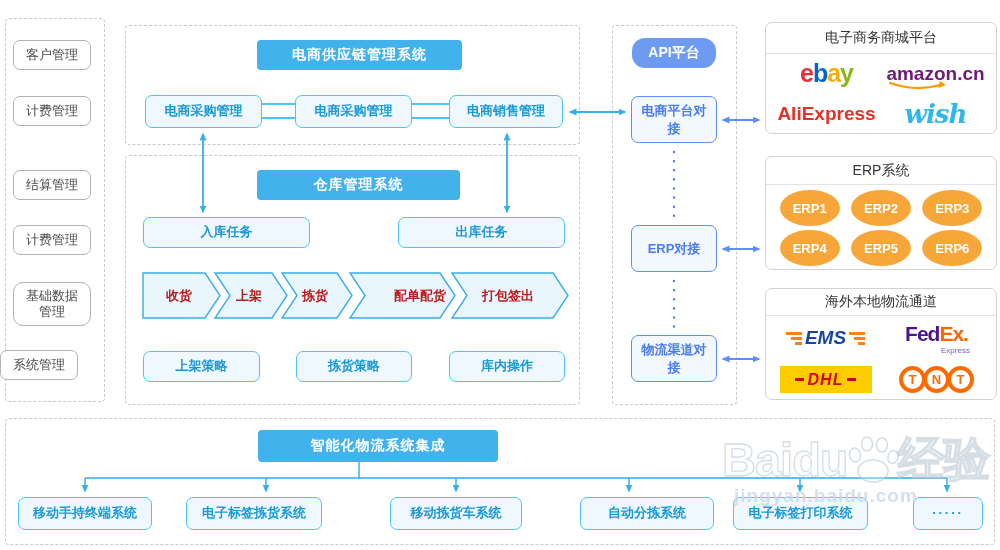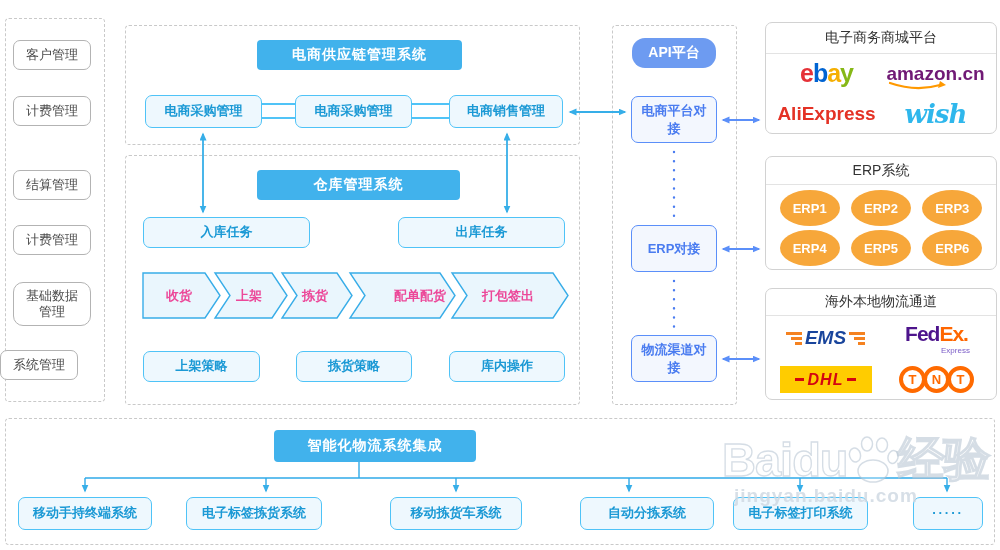--- a/index.html
+++ b/index.html
@@ -28,21 +28,21 @@
     border:1px solid #5b8ff9; border-radius:7px; background:#f3f7fe; color:#4a7cf0;
     font-size:13px; font-weight:bold; text-align:center; line-height:1.35; padding:8px; }
 
   .api-btn { position:absolute; display:flex; align-items:center; justify-content:center;
     background:#6d9bf1; border-radius:13px; color:#fff; font-size:14px; font-weight:bold; }
 
   .white-box { position:absolute; border:1px solid #d2d2d2; border-radius:7px; background:#fff; }
   .wb-header { display:flex; align-items:center; justify-content:center; color:#333;
     font-size:14px; border-bottom:1px solid #e3e3e3; font-weight:normal; }
 
-  .chev-label { position:absolute; color:#ec4899; font-size:13px; font-weight:bold;
+  .chev-label { position:absolute; color:#b91c1c; font-size:13px; font-weight:bold;
     text-align:center; line-height:45px; height:42px; z-index:3; }
 
   .mall-body { display:grid; grid-template-columns:1fr 1fr; align-items:center;
     justify-items:center; height:80px; padding:0 6px; }
   .ebay { font-size:25px; font-weight:bold; letter-spacing:-1px; }
   .amazon { position:relative; font-size:19px; font-weight:bold; color:#701a75; }
   .amazon svg { position:absolute; left:2px; bottom:-6px; }
   .ali { color:#e43225; font-size:19px; font-weight:bold; }
   .wish { color:#2fb7ec; font-size:26px; font-weight:bold; font-style:italic;
     font-family:"DejaVu Serif", serif; letter-spacing:-1px; }
@@ -180,21 +180,21 @@
       </div>
       <div class="tnt">
         <span>T</span>
         <span>N</span>
         <span>T</span>
       </div>
     </div>
   </div>
 
   <div class="panel-dashed" style="left:5px; top:418px; width:990px; height:127px;"></div>
-  <div class="blue-btn" style="left:258px; top:430px; width:202px; height:32px;margin-left:16px;">智能化物流系统集成</div>
+  <div class="blue-btn" style="left:258px; top:430px; width:240px; height:32px;">智能化物流系统集成</div>
   <div class="lb-box" style="left:18px; top:497px; width:134px; height:33px;">移动手持终端系统</div>
   <div class="lb-box" style="left:186px; top:497px; width:136px; height:33px;">电子标签拣货系统</div>
   <div class="lb-box" style="left:390px; top:497px; width:132px; height:33px;">移动拣货车系统</div>
   <div class="lb-box" style="left:580px; top:497px; width:134px; height:33px;">自动分拣系统</div>
   <div class="lb-box" style="left:733px; top:497px; width:135px; height:33px;">电子标签打印系统</div>
   <div class="lb-box" style="left:913px; top:497px; width:70px; height:33px; letter-spacing:2px;">·····</div>
 
   <svg class="overlay">
     <defs>
       <marker id="ac" markerWidth="9" markerHeight="8" refX="6.5" refY="3.5" orient="auto-start-reverse" markerUnits="userSpaceOnUse">

